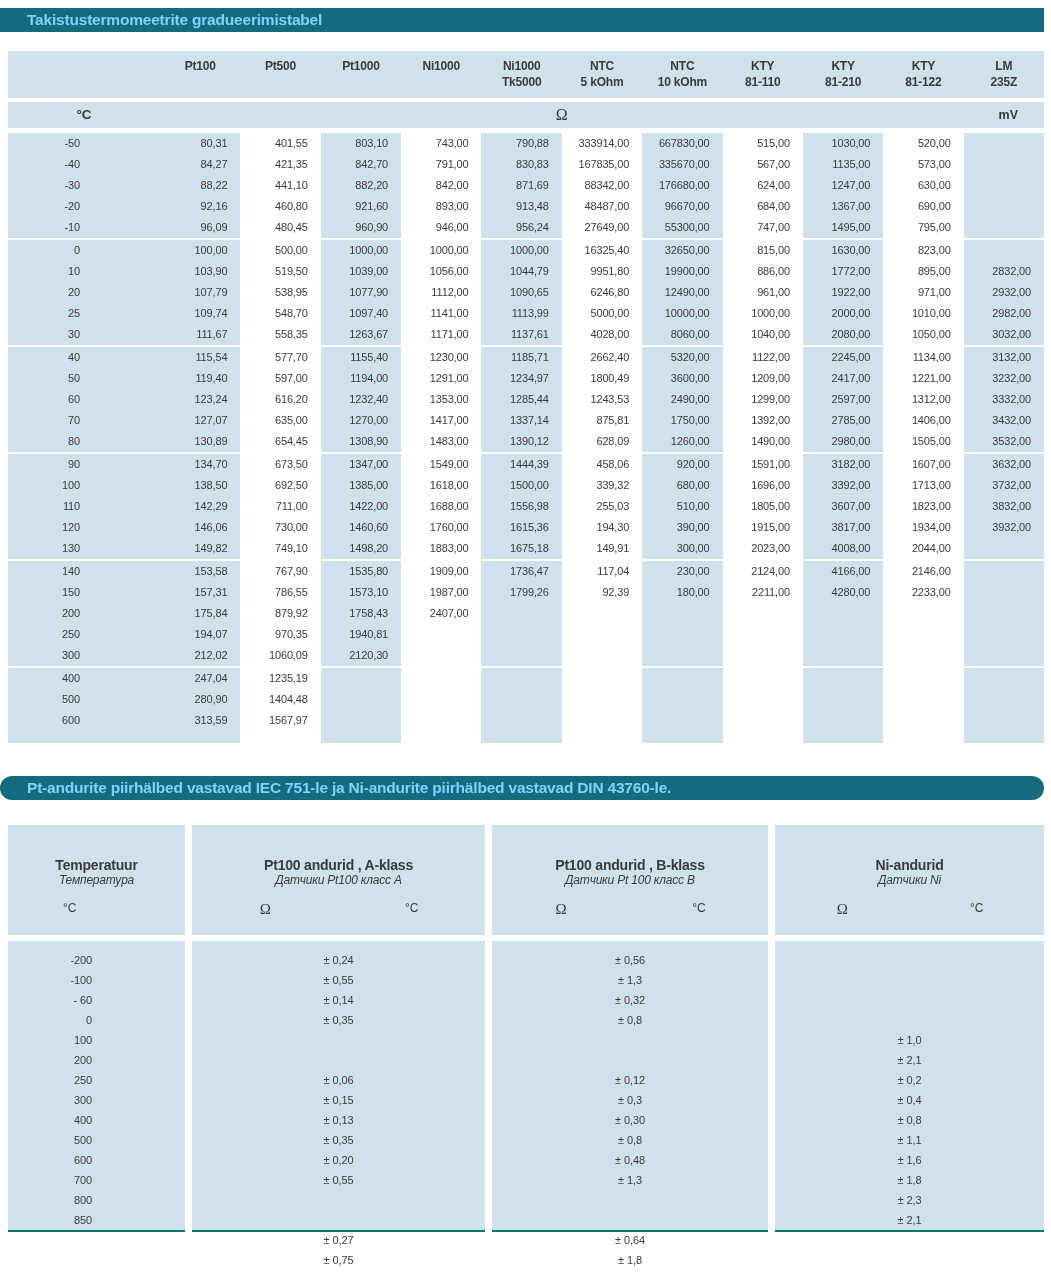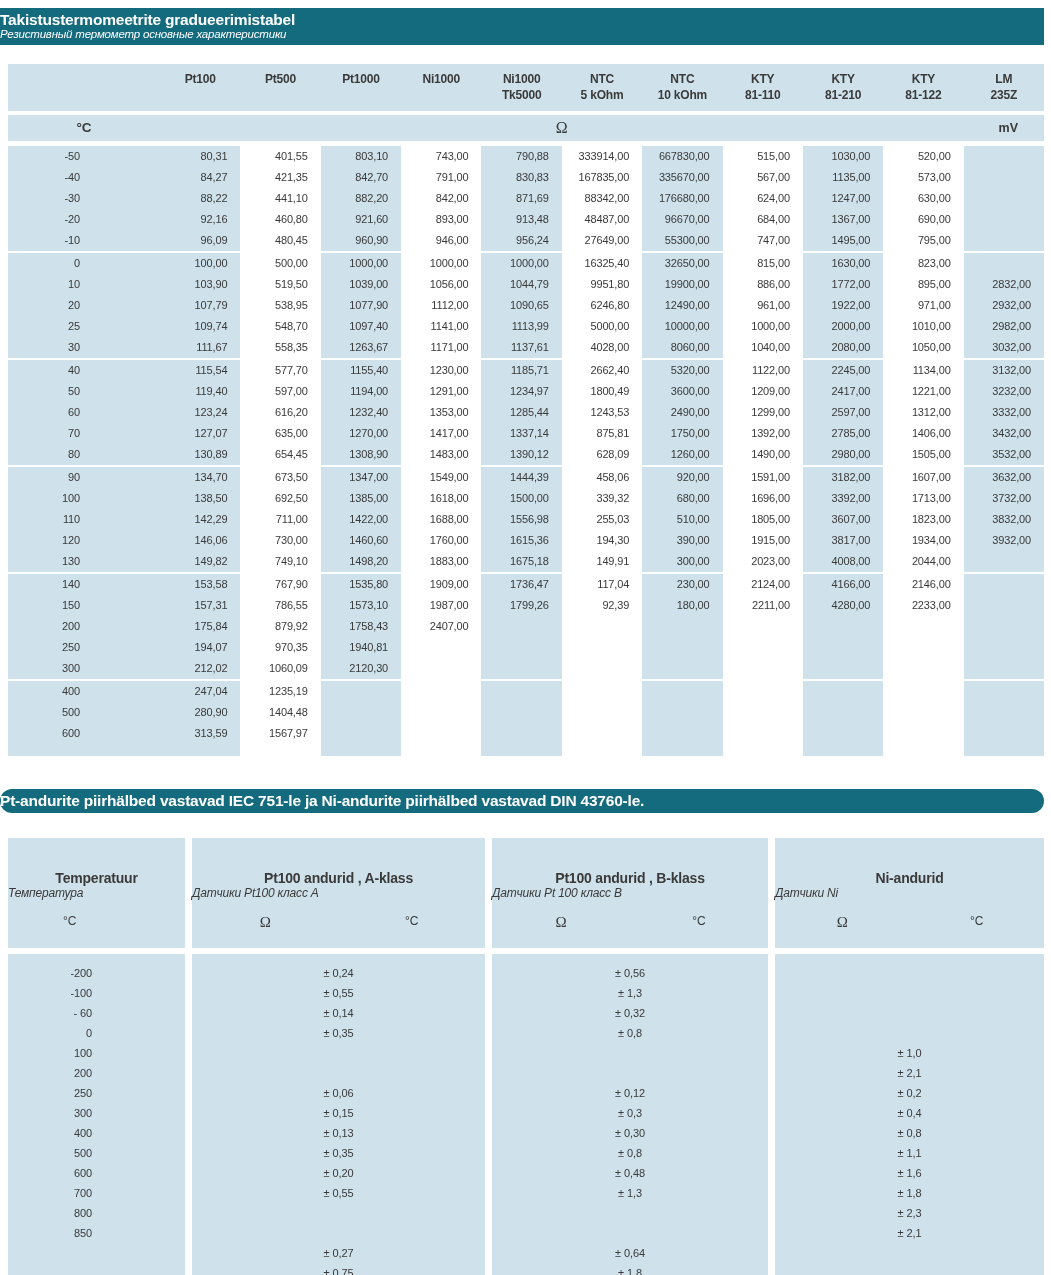--- a/index.html
+++ b/index.html
@@ -2,22 +2,22 @@
 <html><head>
 <meta charset="utf-8">
 <style>
   html,body{margin:0;padding:0;}
   body{
     width:1051px;height:1275px;background:#ffffff;position:relative;
     font-family:"Liberation Sans", sans-serif;color:#3a3a3a;
     -webkit-font-smoothing:antialiased;
   }
   .titlebar{
-    background:#156b7e;color:#ffffff;margin:0 7px 0 0;
-    padding:3px 0 4px 0;
+    background:#156b7e;color:#7dd3fc;margin:0 7px 0 0;
+    padding:3px 0 4px 27px;
   }
   .titlebar .t{font-weight:bold;font-size:15.5px;line-height:17px;letter-spacing:-0.2px;}
   .titlebar .s{font-style:italic;font-size:11.5px;line-height:13px;letter-spacing:-0.2px;}
   .bar1{margin-top:8px;}
   .bar2{margin-top:33px;border-radius:15px;}
 
   .t1grid{
     display:grid;grid-template-columns:152px repeat(11,1fr);
     margin:0 8px 0 8px;width:1036px;box-sizing:border-box;
   }
@@ -47,44 +47,43 @@
   .t2wrap{
     display:grid;grid-template-columns:177px 293px 276px 1fr;
     column-gap:7px;row-gap:0;margin:25px 8px 0 8px;width:1036px;box-sizing:border-box;
   }
   .panel{display:flex;flex-direction:column;}
   .phead{
     background:#cfe1ea;height:110px;box-sizing:border-box;padding-top:32px;
     margin-bottom:6px;
   }
   .p-title{font-weight:bold;font-size:14px;text-align:center;line-height:16px;letter-spacing:-0.2px;}
-  .p-sub{font-style:italic;font-size:12px;line-height:15px;letter-spacing:-0.2px;}
+  .p-sub{font-style:italic;font-size:12px;text-align:center;line-height:15px;letter-spacing:-0.2px;}
   .p-units{margin-top:13px;display:grid;grid-template-columns:1fr 1fr;}
   .p-units .u{text-align:center;font-size:12px;}
   .p-units .u.ohm{font-family:"Liberation Serif",serif;font-size:15px;}
   .p-units.one{display:block;}
   .p-units.one .u{text-align:left;padding-left:55px;}
   .pbody{
-    background:#cfe1ea;height:324px;box-sizing:border-box;padding-top:9px;
-    border-bottom:2px solid #ef4444;
+    background:#cfe1ea;height:291px;box-sizing:border-box;padding-top:9px;
+    border-bottom:2px solid #0f766e;
   }
   .pbody.cols2{display:grid;grid-template-columns:1fr;grid-auto-rows:20px;}
   .t2temp{
     height:20px;line-height:20px;font-size:11px;text-align:right;
     padding-right:93px;letter-spacing:-0.1px;white-space:pre;
   }
   .t2v{height:20px;line-height:20px;font-size:11px;text-align:center;
     letter-spacing:-0.1px;white-space:pre;}
 </style>
 </head>
 <body>
 
 <div class="titlebar bar1">
   <div class="t">Takistustermomeetrite gradueerimistabel</div>
-  <div class="s">Резистивный термометр  основные характеристики</div>
 </div>
 
 <div id="t1-head" class="t1grid">
     <div class="h1cell"></div>
     <div class="h1cell">
       <div class="">Pt100</div>
       <div class=""></div>
     </div>
     <div class="h1cell">
       <div class="">Pt500</div>

